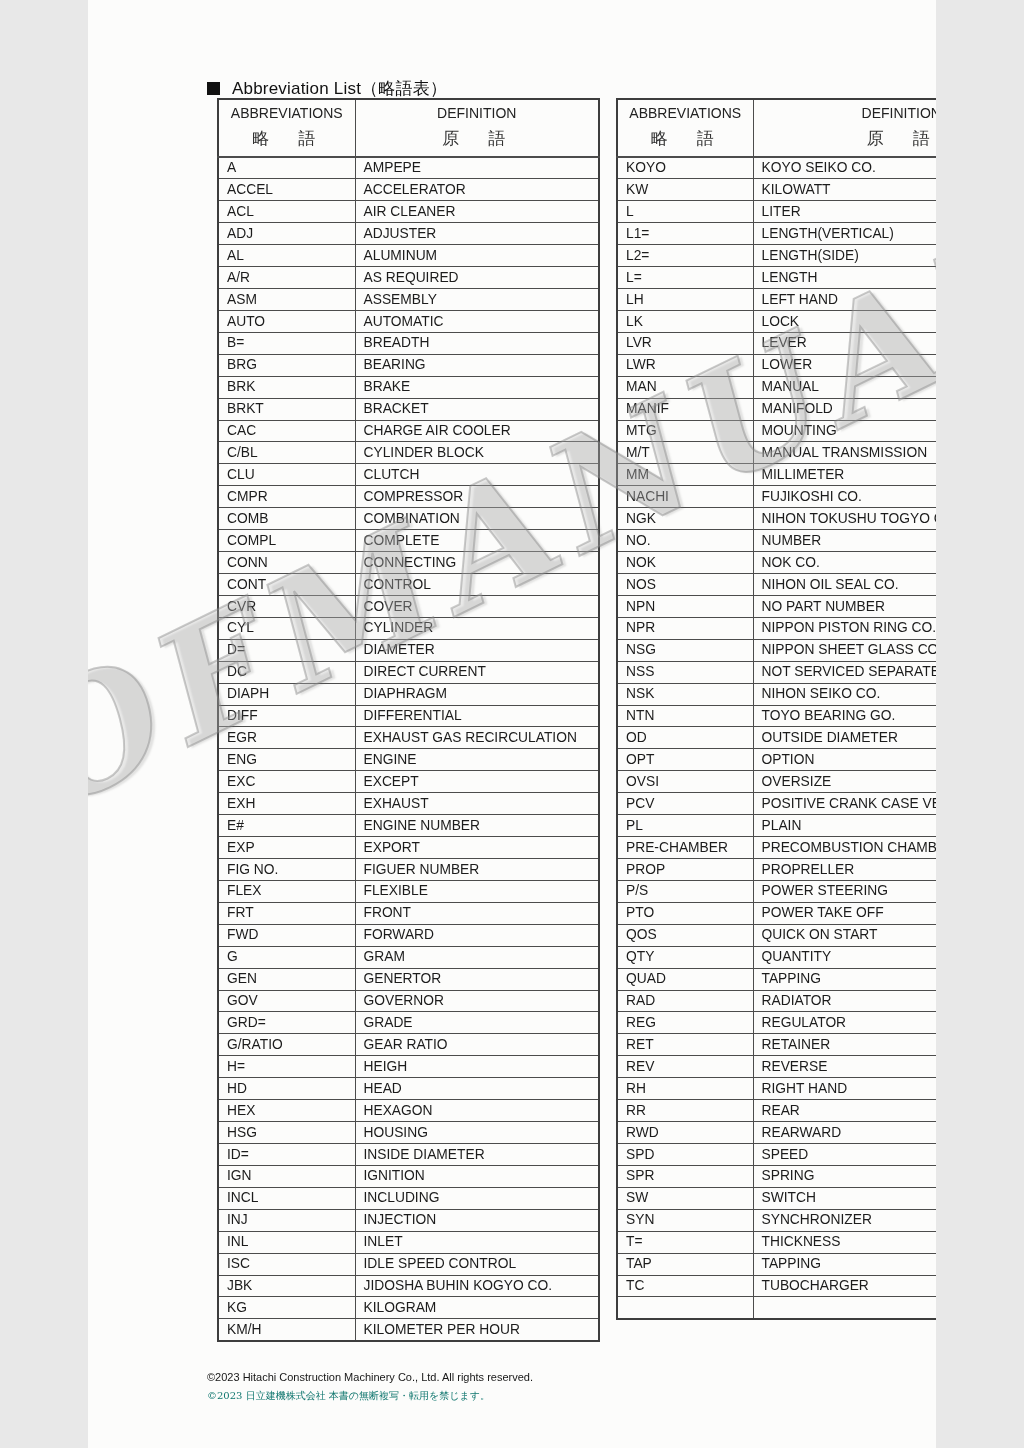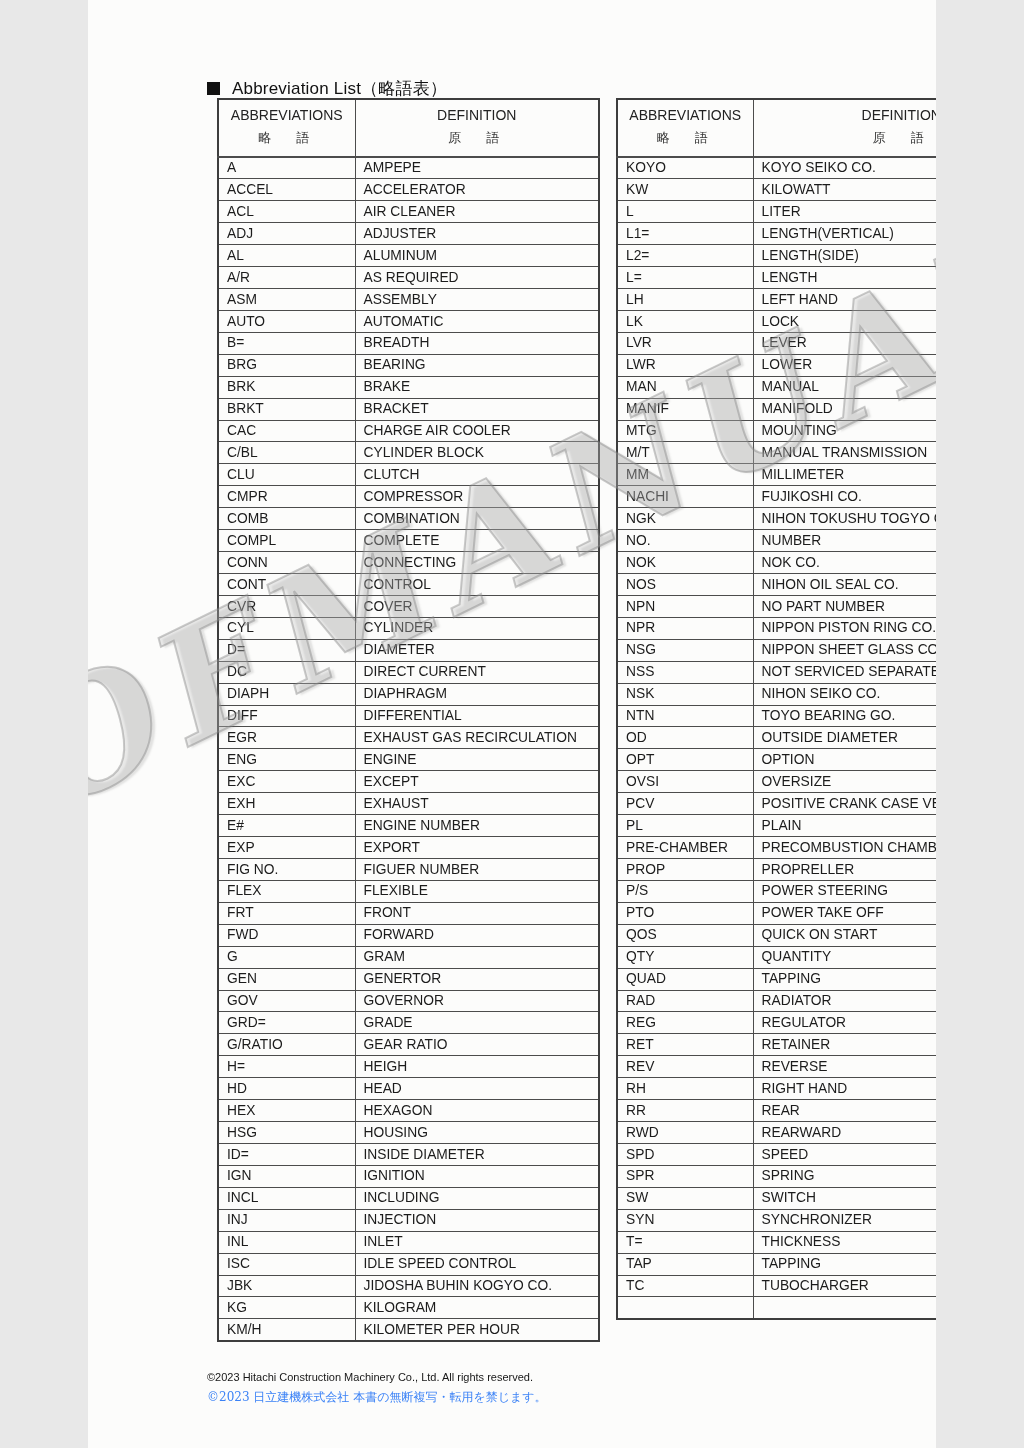--- a/index.html
+++ b/index.html
@@ -34,21 +34,21 @@
   .tbl-left col.c1{width:137px;} .tbl-left col.c2{width:244px;}
   .tbl-right col.c1{width:136px;} .tbl-right col.c2{width:297px;}
   .tbl, .tbl th, .tbl td{border:1px solid #4c4c4c;}
   .tbl{border:2px solid #3d3d3d;}
   .tbl th{
     height:50px;vertical-align:middle;text-align:center;
     font-weight:normal;padding:2px 0 4px 0;
     border-bottom-width:2px;
   }
   .th-en{display:block;font-size:14px;color:#222;margin-bottom:6px;}
-  .th-jp{display:block;font-size:13px;color:#333;letter-spacing:6px;font-family:"DejaVu Sans",sans-serif;}
+  .th-jp{display:block;font-size:17px;color:#333;letter-spacing:6px;font-family:"DejaVu Sans",sans-serif;}
   .tbl tbody tr{height:21.93px;}
   .tbl td{
     font-size:13.8px;color:#1c1c1c;
     padding:0 0 0 8px;vertical-align:middle;
     white-space:nowrap;overflow:hidden;
     line-height:1;
   }
   
   .watermark{
     position:absolute;left:-52px;top:672px;
@@ -62,21 +62,21 @@
     pointer-events:none;z-index:4;
   }
   
   .footer{
     position:absolute;left:119px;top:1371px;z-index:2;
   }
   .footer-line1{
     font-size:11px;color:#161616;margin:0 0 6px 0;
   }
   .footer-line2{
-    font-size:12px;color:#3b82f6;
+    font-size:10px;color:#0f766e;
     font-family:"DejaVu Serif", serif;
   }
 </style>
 </head>
 <body>
 
 <div class="page">
 
   <div class="title-row">
     <span class="title-bullet"></span>

